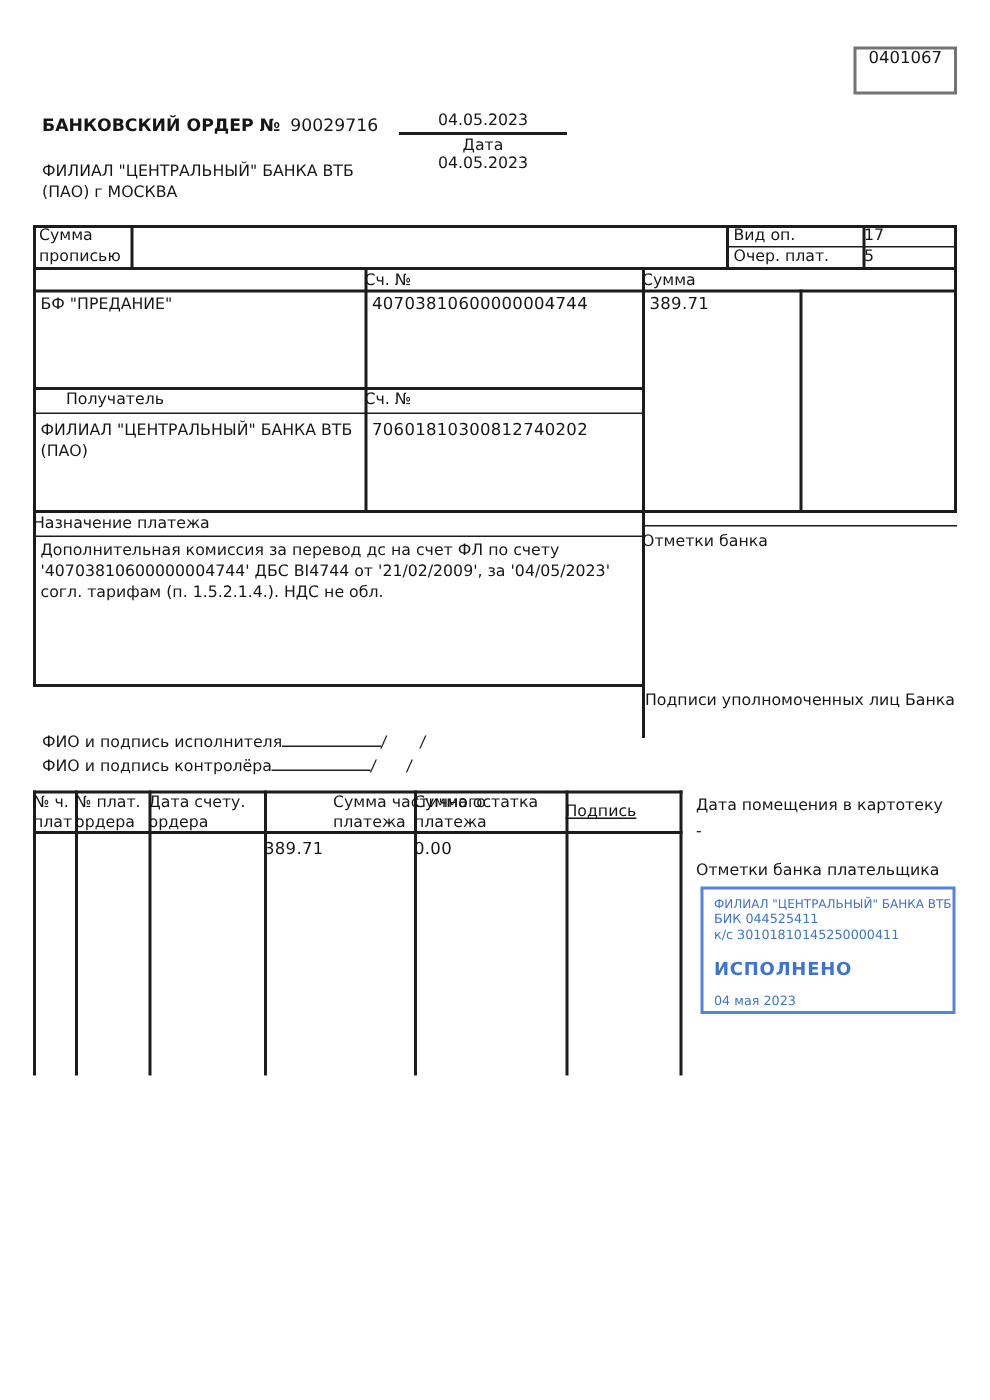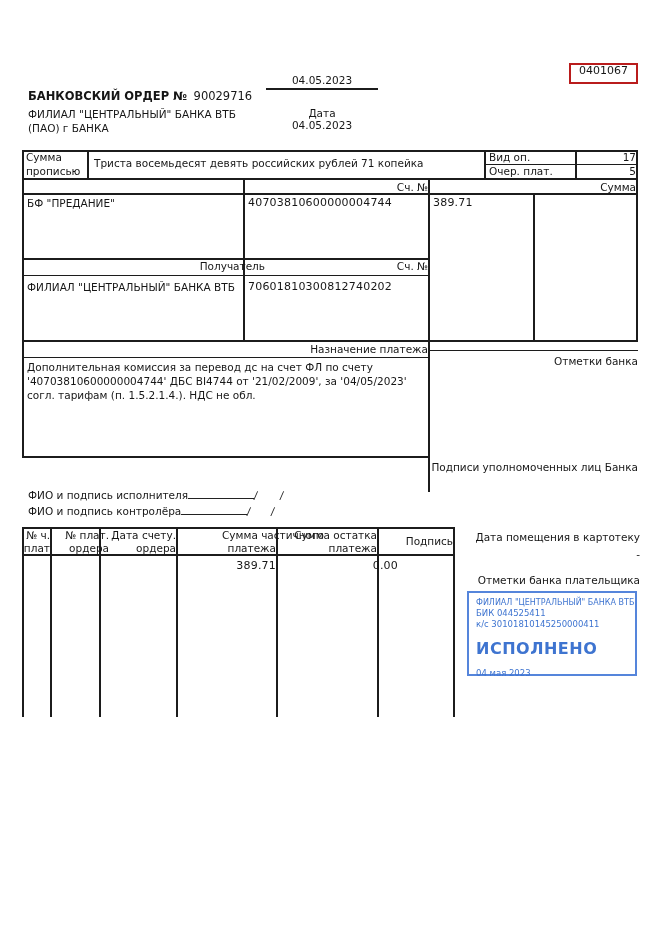--- a/index.html
+++ b/index.html
@@ -4,66 +4,66 @@
 <style>
   * { margin:0; padding:0; box-sizing:border-box; }
   html,body { background:#ffffff; }
   .page {
     position:relative; width:660px; height:933px; background:#ffffff;
     font-family:"DejaVu Sans","Liberation Sans",sans-serif; color:#161616;
     overflow:hidden;
   }
   .ln { position:absolute; background:#1c1c1c; }
   .t  { position:absolute; font-size:10.5px; line-height:13px; white-space:nowrap; color:#161616; }
-  .c  { text-align:right; }
+  .c  { text-align:left; }
   .num { font-size:11px; letter-spacing:0.2px; }
   .b  { font-weight:bold; }
   .wrap { white-space:normal; }
   .uline { display:inline-block; border-bottom:1.5px solid #222; height:9px; vertical-align:baseline; }
   .slash { display:inline-block; transform:skewX(-8deg); }
   .formcode {
-    position:absolute; left:569px; top:31px; width:69px; height:21px;
-    border:2px solid #b91c1c; font-size:11px; line-height:12px; text-align:center;margin-top:32px;
+    position:absolute; left:569px; top:31px; width:69px; height:32px;
+    border:2px solid #737373; font-size:11px; line-height:12px; text-align:center;
   }
   .datebox { position:absolute; left:266px; top:74px; width:112px; text-align:center; font-size:10.5px; }
   .datebox .d1 { padding-bottom:2px; border-bottom:2px solid #1c1c1c; }
-  .datebox .lbl { padding-top:17px; }
+  .datebox .lbl { padding-top:1px; }
   .stamp {
     position:absolute; left:467px; top:591px; width:170px; height:85px;
     border:2px solid var(--stamp-border,#5585DB); color:var(--stamp-text,#3E74D0);
     padding:4px 7px;
   }
   .stamp .s1 { font-size:8px;   line-height:11px; white-space:nowrap; }
   .stamp .s2 { font-size:8.5px; line-height:11px; }
-  .stamp .st { font-size:16px; font-weight:bold; margin-top:9px; letter-spacing:0.5px; }
+  .stamp .st { font-size:12px; font-weight:bold; margin-top:9px; letter-spacing:0.5px; }
   .stamp .sd { font-size:8.5px; margin-top:10px; }
 </style>
 </head>
 <body>
 
 <div class="page">
 
   <div class="formcode">
     <span>0401067</span>
   </div>
 
-  <div class="t" style="left:28px; top:90px; font-size:11.5px;">
+  <div class="t" style="left:28px; top:77px; font-size:11.5px;">
     <span class="b">БАНКОВСКИЙ ОРДЕР №</span>
     <span style="margin-left:3px;">90029716</span>
   </div>
 
   <div class="datebox">
     <div class="d1">04.05.2023</div>
     <div class="lbl">Дата</div>
     <div>04.05.2023</div>
   </div>
 
   <div class="t" style="left:28px; top:107px; line-height:14px;">
     <div>ФИЛИАЛ "ЦЕНТРАЛЬНЫЙ" БАНКА ВТБ</div>
-    <div>(ПАО) г БАНКА</div>
+    <div>(ПАО) г МОСКВА</div>
   </div>
 
   <div class="ln" style="left:22px; top:150px; width:616px; height:2px;"></div>
   <div class="ln" style="left:484px; top:164px; width:154px; height:1px;"></div>
   <div class="ln" style="left:22px; top:178px; width:616px; height:2px;"></div>
   <div class="ln" style="left:22px; top:193px; width:616px; height:2px;"></div>
   <div class="ln" style="left:22px; top:258px; width:406px; height:2px;"></div>
   <div class="ln" style="left:22px; top:275px; width:406px; height:1px;"></div>
   <div class="ln" style="left:22px; top:340px; width:616px; height:2px;"></div>
   <div class="ln" style="left:428px; top:350px; width:210px; height:1px;"></div>
@@ -76,36 +76,36 @@
   <div class="ln" style="left:575px; top:150px; width:1.5px; height:28px;"></div>
   <div class="ln" style="left:243px; top:178px; width:1.5px; height:164px;"></div>
   <div class="ln" style="left:428px; top:178px; width:1.5px; height:314px;"></div>
   <div class="ln" style="left:533px; top:193px; width:1.5px; height:149px;"></div>
   <div class="ln" style="left:636px; top:150px; width:1.5px; height:192px;"></div>
 
   <div class="t" style="left:26px; top:151px; line-height:13.5px;">
     <div>Сумма</div>
     <div>прописью</div>
   </div>
-  <div class="t" style="left:94px; top:157px;">Триста восемьдесят девять российских рублей 71 копейка</div>
   <div class="t" style="left:489px; top:151px;">Вид оп.</div>
   <div class="t c" style="left:576px; top:151px; width:60px;">17</div>
   <div class="t" style="left:489px; top:165px;">Очер. плат.</div>
   <div class="t c" style="left:576px; top:165px; width:60px;">5</div>
 
   <div class="t c" style="left:243px; top:180.5px; width:185px;">Сч. №</div>
   <div class="t c" style="left:428px; top:180.5px; width:208px;">Сумма</div>
   <div class="t" style="left:27px; top:197px;">БФ "ПРЕДАНИЕ"</div>
   <div class="t num" style="left:248px; top:196px;">40703810600000004744</div>
   <div class="t num" style="left:433px; top:196px;">389.71</div>
 
   <div class="t c" style="left:22px; top:260px; width:221px;margin-left:22px;">Получатель</div>
   <div class="t c" style="left:243px; top:260px; width:185px;">Сч. №</div>
   <div class="t" style="left:27px; top:280px; line-height:14px;">
     <div>ФИЛИАЛ "ЦЕНТРАЛЬНЫЙ" БАНКА ВТБ</div>
+    <div>(ПАО)</div>
   </div>
   <div class="t num" style="left:248px; top:280px;">70601810300812740202</div>
 
   <div class="t c" style="left:22px; top:343px; width:406px;">Назначение платежа</div>
   <div class="t c" style="left:428px; top:355px; width:210px;">Отметки банка</div>
   <div class="t wrap" style="left:27px; top:360px; width:396px; line-height:14px;">Дополнительная комиссия за перевод дс на счет ФЛ по счету '40703810600000004744' ДБС BI4744 от '21/02/2009', за '04/05/2023' согл. тарифам (п. 1.5.2.1.4.). НДС не обл.</div>
   <div class="t c" style="left:430px; top:461px; width:208px;">Подписи уполномоченных лиц Банка</div>
 
   <div class="t" style="left:28px; top:489px;">
     <span>ФИО и подпись исполнителя</span><span class="uline" style="width:66px;"></span><span class="slash">/</span><span class="slash" style="margin-left:22px;">/</span>
@@ -137,21 +137,21 @@
     <div>ордера</div>
   </div>
   <div class="t c" style="left:176px; top:529px; width:100px;padding-left:46px;">
     <div>Сумма частичного</div>
     <div>платежа</div>
   </div>
   <div class="t c" style="left:276px; top:529px; width:101px;">
     <div>Сумма остатка</div>
     <div>платежа</div>
   </div>
-  <div class="t c" style="left:377px; top:535px; width:76px;">Подпись</div>
+  <div class="t c" style="left:377px; top:535px; width:76px;text-decoration:underline;">Подпись</div>
   <div class="t c num" style="left:176px; top:559px; width:100px;">389.71</div>
   <div class="t c num" style="left:276px; top:559px; width:122px;">0.00</div>
 
   <div class="t c" style="left:464px; top:531px; width:176px;">Дата помещения в картотеку</div>
   <div class="t c" style="left:464px; top:548px; width:176px;">-</div>
   <div class="t c" style="left:464px; top:574px; width:176px;">Отметки банка плательщика</div>
 
   <div class="stamp">
     <div class="s1">ФИЛИАЛ "ЦЕНТРАЛЬНЫЙ" БАНКА ВТБ</div>
     <div class="s2">БИК 044525411</div>

